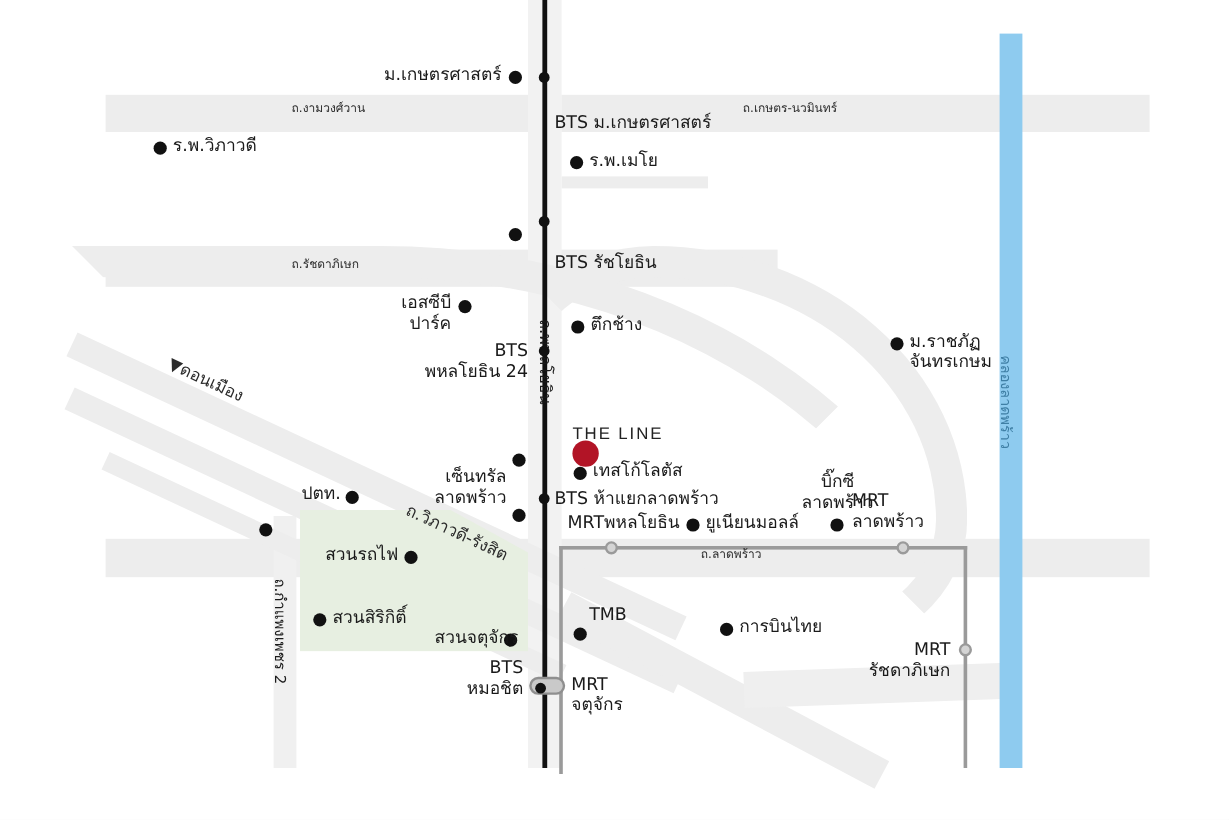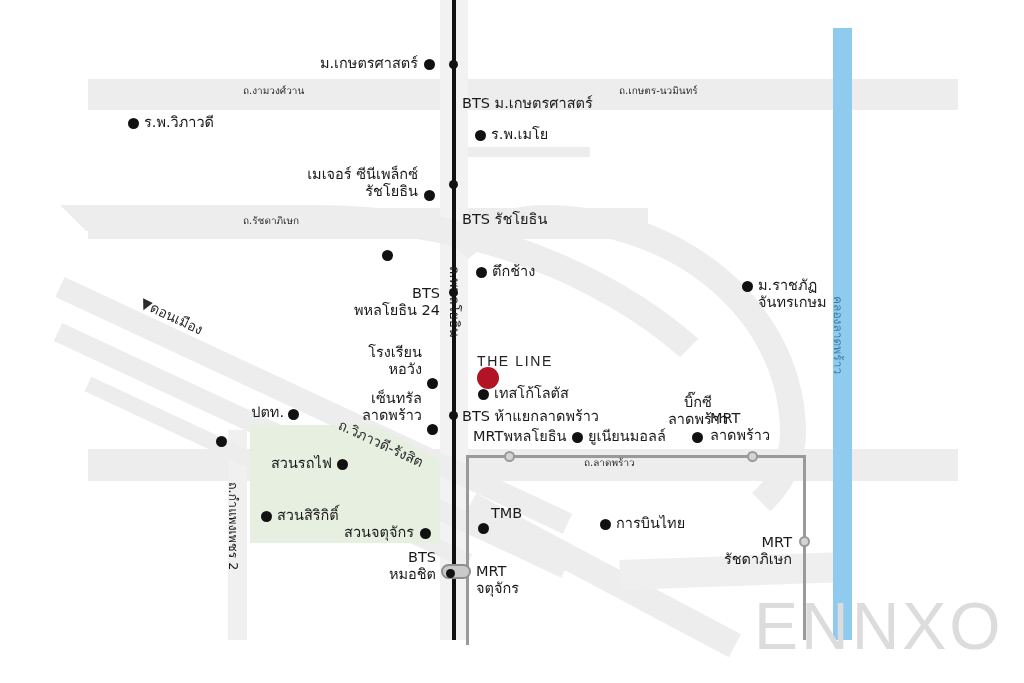--- a/index.html
+++ b/index.html
@@ -113,42 +113,40 @@
   <div class="dot sm" style="left:449px;top:60px;"></div>
   <div class="lbl" style="left:462px;top:55px;margin-top:40px;">BTS ม.เกษตรศาสตร์</div>
 
   <div class="dot" style="left:128px;top:118px;"></div>
   <div class="lbl" style="left:144px;top:114px;">ร.พ.วิภาวดี</div>
 
   <div class="dot" style="left:475px;top:130px;"></div>
   <div class="lbl" style="left:491px;top:126px;">ร.พ.เมโย</div>
 
   <div class="dot" style="left:424px;top:190px;"></div>
-  <div class="lbl r" style="left:250px;top:166px;width:168px;">เมเจอร์ ซีนีเพล็กซ์
-รัชโยธิน</div>
 
   <div class="dot sm" style="left:449px;top:180px;"></div>
   <div class="lbl" style="left:462px;top:179px;margin-top:32px;">BTS รัชโยธิน</div>
 
   <div class="dot" style="left:382px;top:250px;"></div>
+  <div class="lbl r" style="left:230px;top:245px;width:146px;">เอสซีบี
+ปาร์ค</div>
 
   <div class="dot" style="left:476px;top:267px;"></div>
   <div class="lbl" style="left:492px;top:263px;">ตึกช้าง</div>
 
   <div class="dot sm" style="left:449px;top:288px;"></div>
   <div class="lbl r" style="left:270px;top:285px;width:170px;">BTS
 พหลโยธิน 24</div>
 
   <div class="dot" style="left:742px;top:281px;"></div>
   <div class="lbl" style="left:758px;top:277px;">ม.ราชภัฏ
 จันทรเกษม</div>
 
   <div class="dot" style="left:427px;top:378px;"></div>
-  <div class="lbl r" style="left:274px;top:344px;width:148px;">โรงเรียน
-หอวัง</div>
 
   <div class="lbl theline" style="left:477px;top:353px;text-align:center;">THE LINE</div>
   <div class="dot red" style="left:477px;top:367px;"></div>
 
   <div class="dot" style="left:478px;top:389px;"></div>
   <div class="lbl" style="left:494px;top:385px;">เทสโก้โลตัส</div>
 
   <div class="dot" style="left:427px;top:424px;"></div>
   <div class="lbl r" style="left:278px;top:390px;width:144px;">เซ็นทรัล
 ลาดพร้าว</div>
@@ -173,36 +171,35 @@
 
   <div class="dot" style="left:216px;top:436px;"></div>
 
   <div class="dot" style="left:337px;top:459px;"></div>
   <div class="lbl r" style="left:258px;top:455px;width:74px;">สวนรถไฟ</div>
 
   <div class="dot" style="left:261px;top:511px;"></div>
   <div class="lbl" style="left:277px;top:507px;">สวนสิริกิติ์</div>
 
   <div class="dot" style="left:420px;top:528px;"></div>
-  <div class="lbl r" style="left:330px;top:524px;width:84px;">สวนจตุจักร</div>
+  <div class="lbl r" style="left:348px;top:524px;width:84px;">สวนจตุจักร</div>
 
   <div class="lbl" style="left:476px;top:505px;margin-left:15px;">TMB</div>
   <div class="dot" style="left:478px;top:523px;"></div>
 
   <div class="dot" style="left:600px;top:519px;"></div>
   <div class="lbl" style="left:616px;top:515px;">การบินไทย</div>
 
   <div class="mrt-stn" style="left:799px;top:536px;"></div>
   <div class="lbl r" style="left:680px;top:534px;width:112px;">MRT
 รัชดาภิเษก</div>
 
   <div class="mrt-stn" style="left:504px;top:451px;"></div>
   <div class="mrt-stn" style="left:747px;top:451px;"></div>
 
   <div class="interchange" style="left:441px;top:564px;"></div>
   <div class="lbl r" style="left:332px;top:549px;width:104px;">BTS
 หมอชิต</div>
   <div class="lbl" style="left:476px;top:563px;">MRT
 จตุจักร</div>
 
-  <div class="watermark" style="left:754px;top:588px;">ENNXO</div>
 
 </div>
 
 </body></html>

